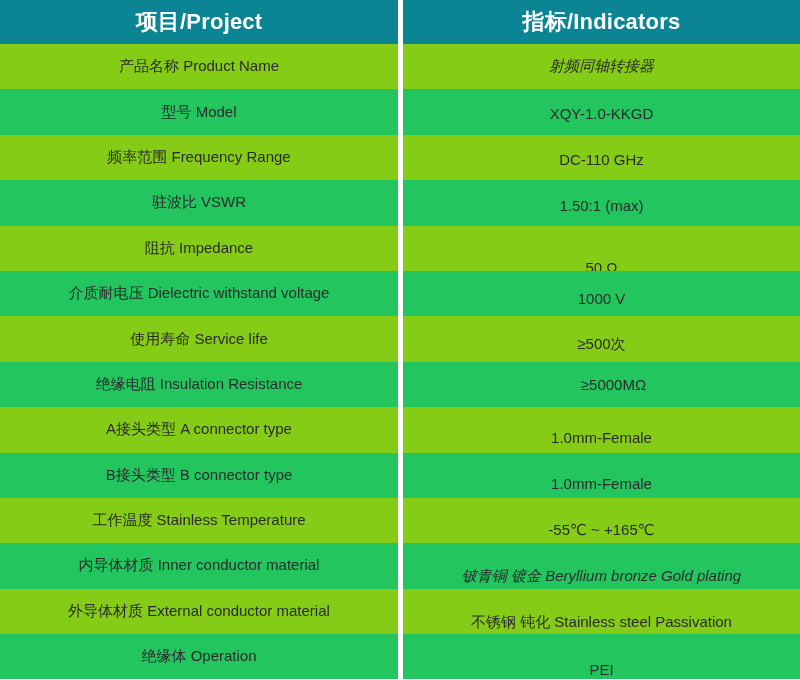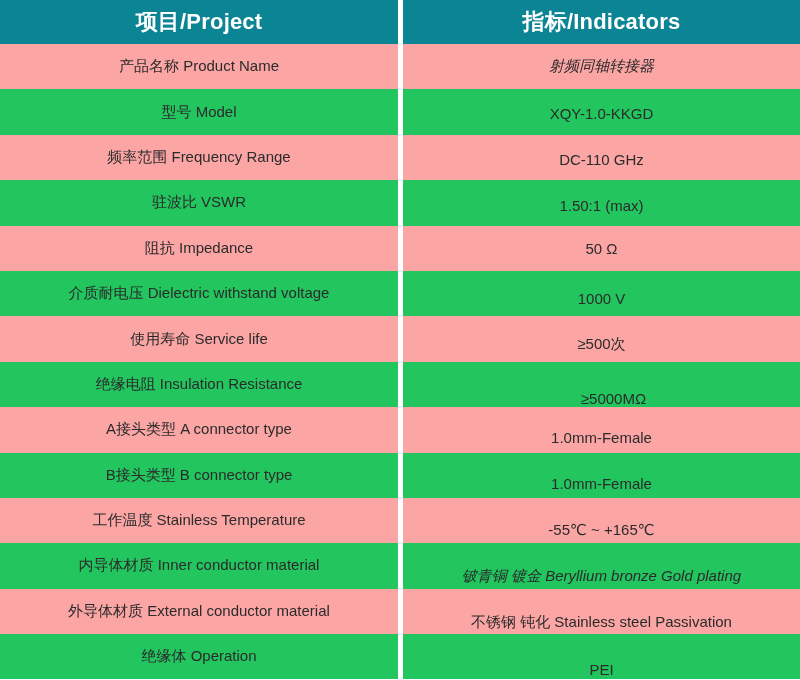--- a/index.html
+++ b/index.html
@@ -59,21 +59,21 @@
     width: 398px;
     align-items: center;
   }
   .cell.col-value {
     width: 397px;
     align-items: center;
   }
   .cell .txt { display: block; white-space: nowrap; }
 
   
-  .trow.odd  .cell { background: #fca5a5; }
+  .trow.odd  .cell { background: #84cc16; }
   .trow.even .cell { background: #22c55e; }
 
   
   .cell.col-value .txt { position: relative; }
 </style>
 </head>
 <body>
 
 <div id="spec-table">
 
@@ -123,21 +123,21 @@
         <div class="cell col-value">
           <span class="txt" style="top: 2.85px;">1.50:1 (max)</span>
         </div>
       </div>
       <div class="trow odd">
         <div class="cell col-label">
           <span class="txt">阻抗 Impedance</span>
         </div>
         <div class="gap-cell"></div>
         <div class="cell col-value">
-          <span class="txt" style="top: 0;">50 Ω</span>
+          <span class="txt" style="top: 19px;">50 Ω</span>
         </div>
       </div>
       <div class="trow even">
         <div class="cell col-label">
           <span class="txt">介质耐电压 Dielectric withstand voltage</span>
         </div>
         <div class="gap-cell"></div>
         <div class="cell col-value">
           <span class="txt" style="top: 4.75px;">1000 V</span>
         </div>
@@ -150,21 +150,21 @@
         <div class="cell col-value">
           <span class="txt" style="top: 5.7px;">≥500次</span>
         </div>
       </div>
       <div class="trow even">
         <div class="cell col-label">
           <span class="txt">绝缘电阻 Insulation Resistance</span>
         </div>
         <div class="gap-cell"></div>
         <div class="cell col-value">
-          <span class="txt" style="top: 14px; margin-left: 24px;">≥5000MΩ</span>
+          <span class="txt" style="top: 0; margin-left: 24px;">≥5000MΩ</span>
         </div>
       </div>
       <div class="trow odd">
         <div class="cell col-label">
           <span class="txt">A接头类型 A connector type</span>
         </div>
         <div class="gap-cell"></div>
         <div class="cell col-value">
           <span class="txt" style="top: 7.6px;">1.0mm-Female</span>
         </div>

